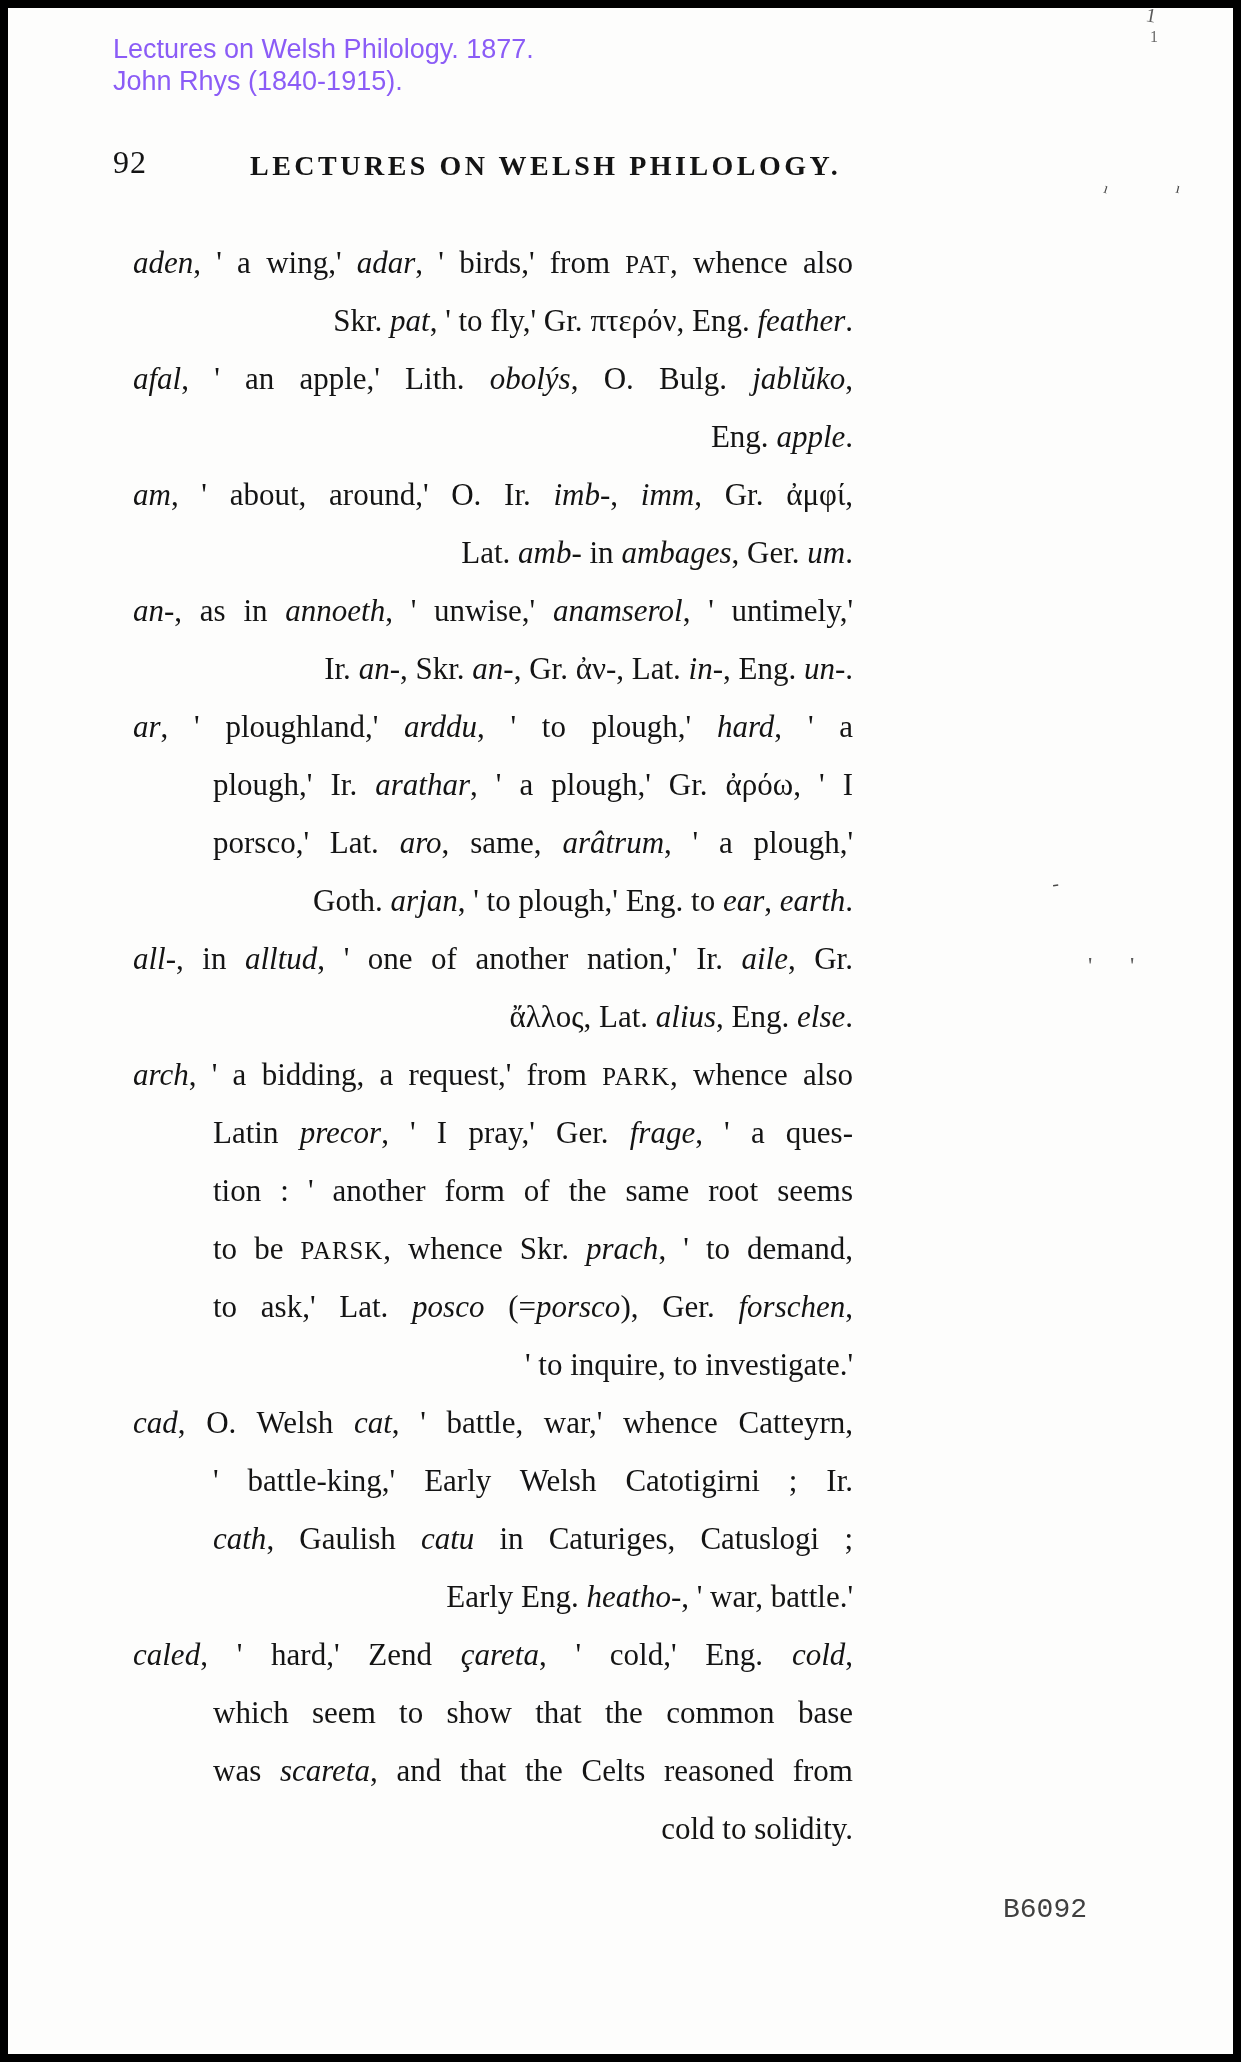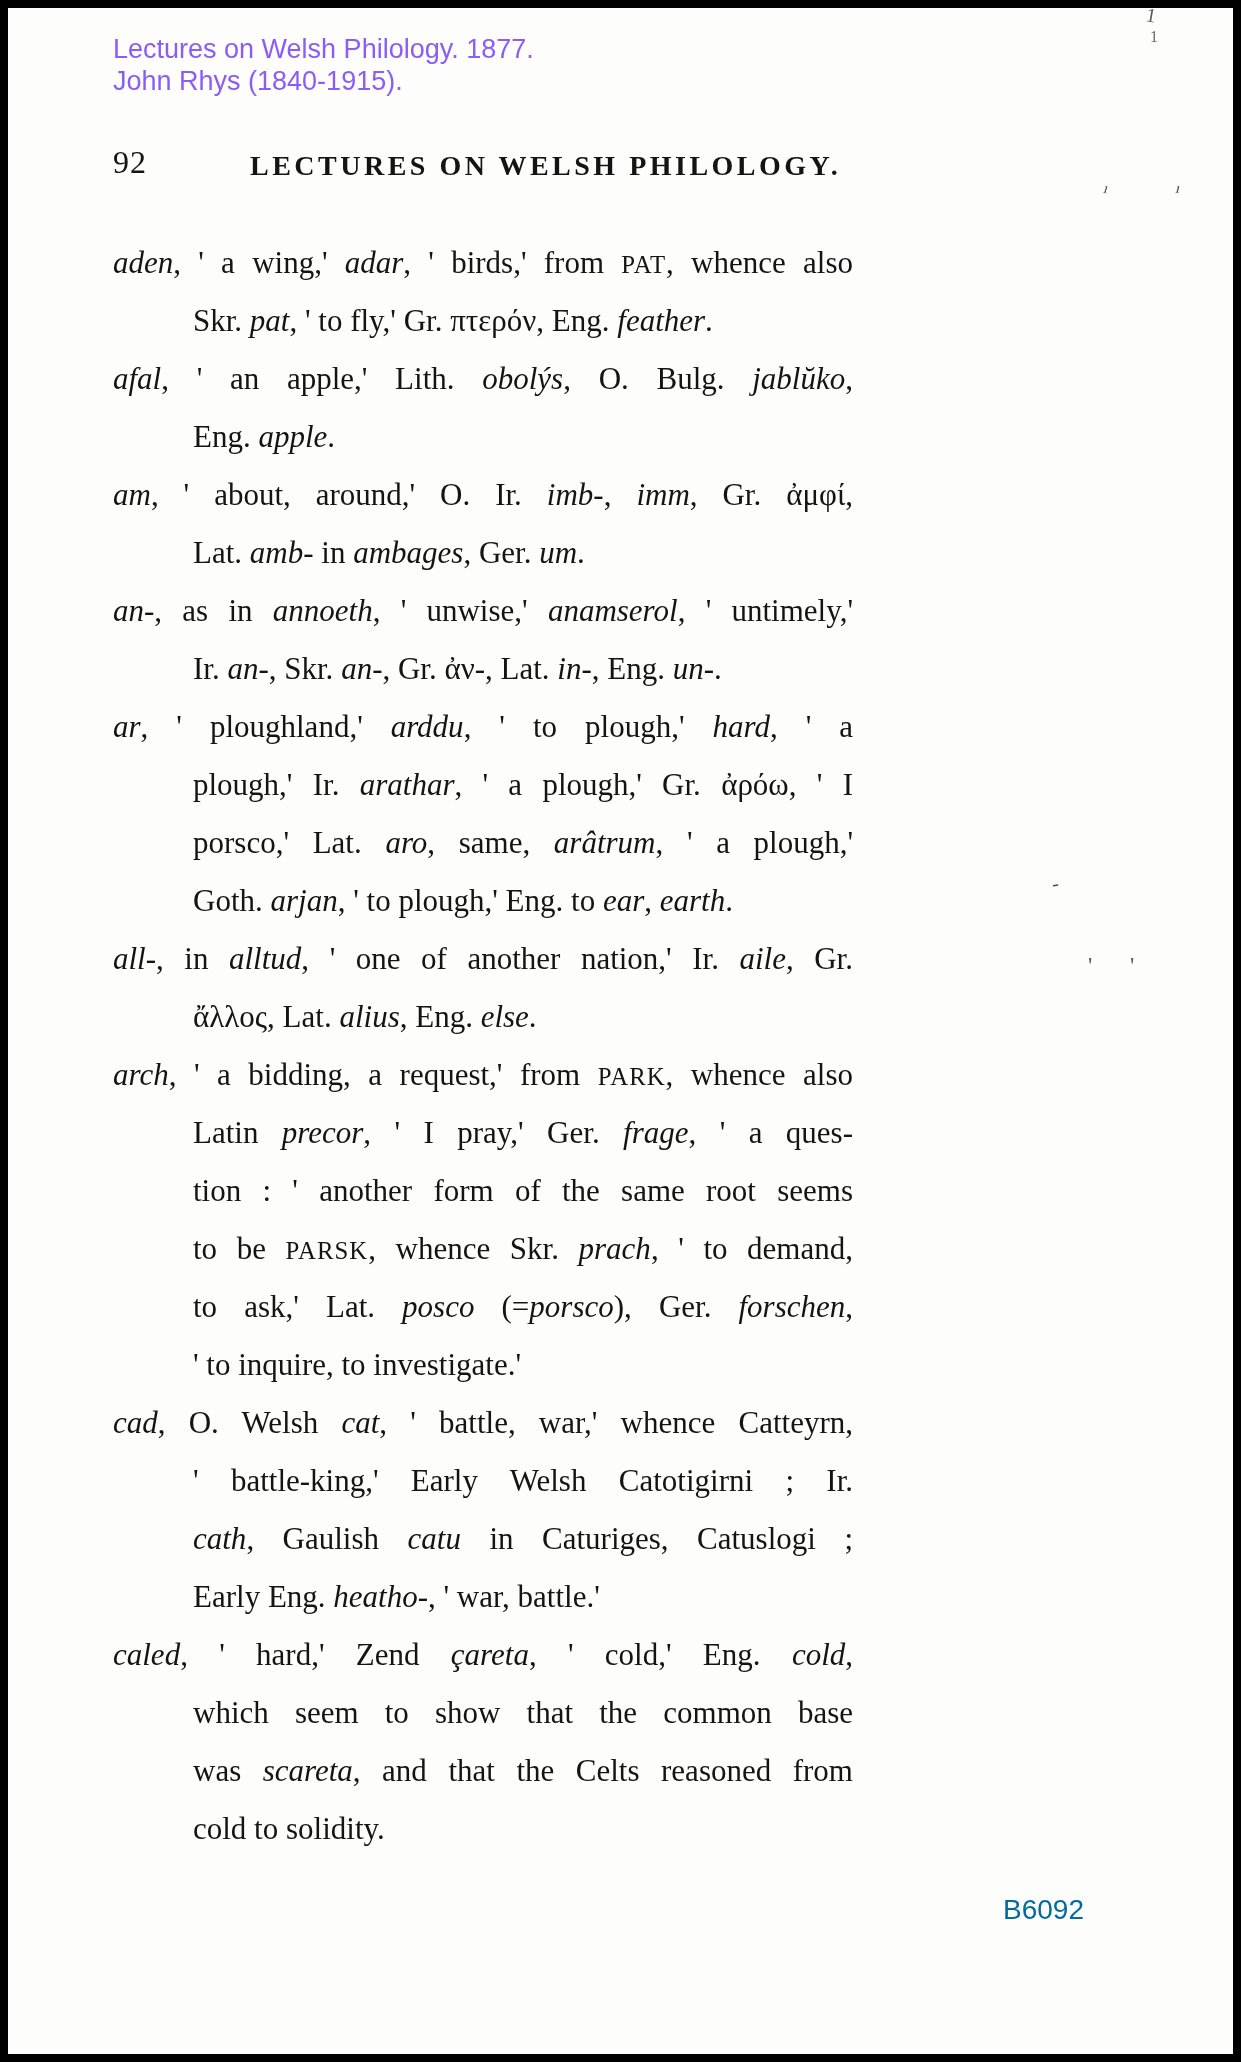--- a/index.html
+++ b/index.html
@@ -38,35 +38,37 @@
     position:absolute;
     left:105px;top:226px;
     width:740px;
     font-size:31px;
   }
   .line{
     height:58px;
     line-height:58px;
     white-space:nowrap;
     overflow:visible;
+    text-align:right;
   }
   .line.indent{padding-left:80px;}
   .line.just{
     text-align:justify;
     text-align-last:justify;
+    margin-left:20px;
     -moz-text-align-last:justify;
   }
   .seg-i{font-style:italic;}
   .seg-n{font-style:normal;}
   .seg-g{font-style:normal;}
   .seg-sc{font-size:0.8em;letter-spacing:1px;}
   .footer-id{
-    font-family:Liberation Sans, sans-serif;
+    font-family:Liberation Mono, monospace;
     font-size:28px;
-    color:#0369a1;
+    color:#404040;
   }
   .artifact{
     position:absolute;
     font-family:"Liberation Serif","DejaVu Serif",serif;
     white-space:nowrap;
     pointer-events:none;
   }
 </style>
 </head>
 <body>

